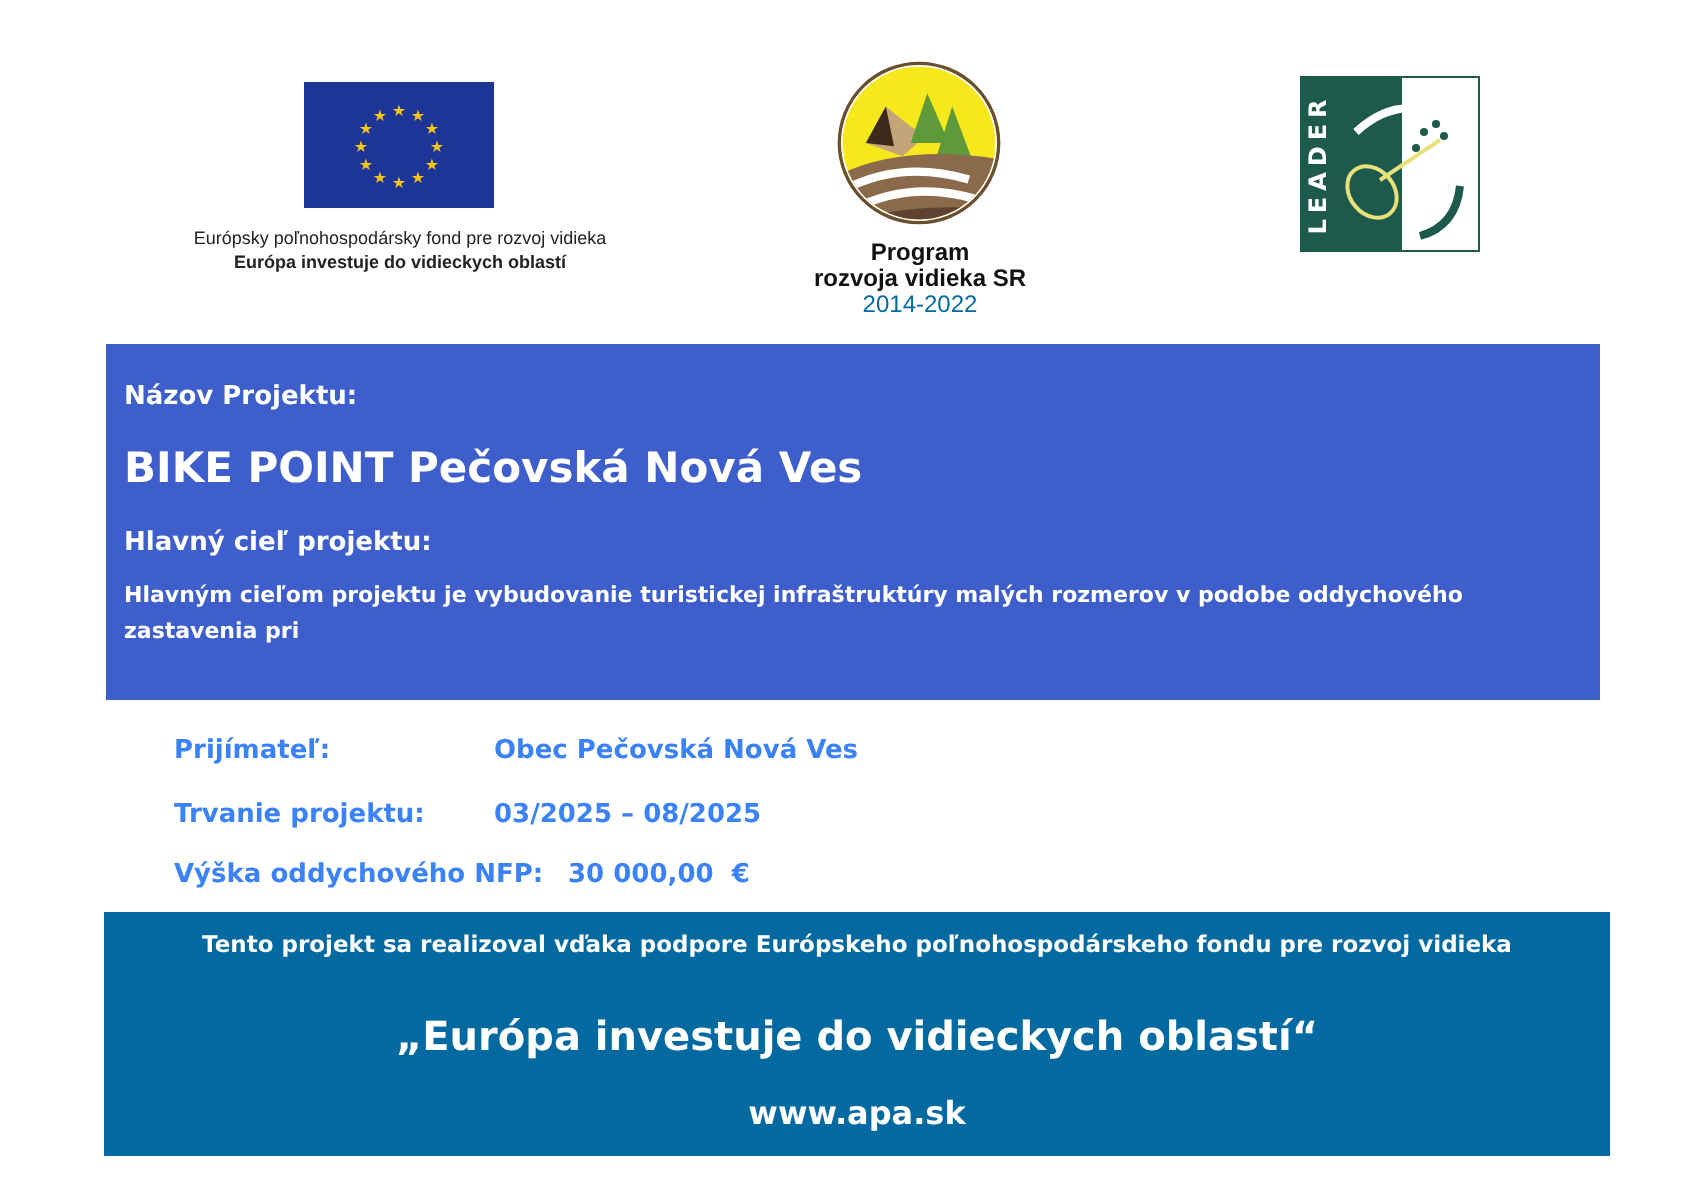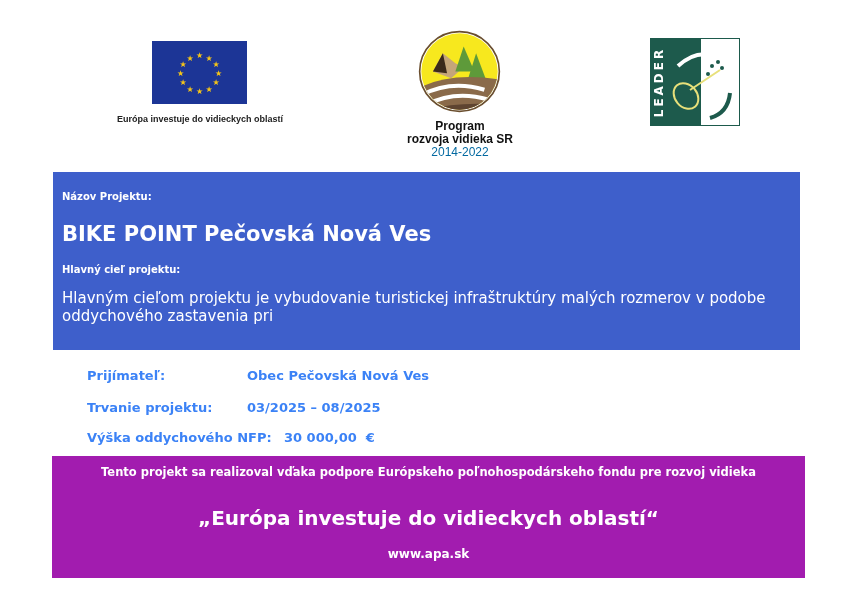--- a/index.html
+++ b/index.html
@@ -7,25 +7,25 @@
   .abs { position:absolute; }
   .eu-flag { left:152px; top:41px; width:95px; height:63px; background:#1c3596; }
   .eu-flag svg { width:100%; height:100%; display:block; }
   .eu-caption { left:60px; top:113px; width:280px; text-align:center; font-size:9px; color:#222; line-height:12px; }
   .eu-caption .b { font-weight:bold; }
   .prv-logo { left:418px; top:30px; width:83px; height:83px; }
   .prv-caption { left:380px; top:120px; width:160px; text-align:center; font-size:12px; line-height:13px; color:#111; font-weight:bold; }
   .prv-caption .yr { font-weight:normal; color:#0369a1; }
   .leader { left:650px; top:38px; width:90px; height:88px; }
   .panel-top { left:53px; top:172px; width:747px; height:178px; background:#3e5fcb; color:#fff; font-family:"DejaVu Sans", sans-serif; }
-  .lbl { font-size:10px; font-weight:bold; }
+  .lbl { font-size:13px; font-weight:bold; }
   .title { font-size:21px; font-weight:bold; }
-  .desc { font-size:15px; font-weight:normal; line-height:18px; }
+  .desc { font-size:11px; font-weight:bold; line-height:18px; }
   .info { font-family:"DejaVu Sans", sans-serif; font-size:13px; font-weight:bold; color:#3b82f6; }
-  .panel-bot { left:52px; top:456px; width:753px; height:122px; background:#a21caf; color:#fff; font-family:"DejaVu Sans", sans-serif; text-align:center; }
+  .panel-bot { left:52px; top:456px; width:753px; height:122px; background:#0369a1; color:#fff; font-family:"DejaVu Sans", sans-serif; text-align:center; }
 </style>
 </head>
 <body>
 
 <div class="abs eu-flag">
   <svg viewBox="0 0 95 63">
     <rect width="95" height="63" fill="#1c3596"></rect>
     <g fill="#f5c518" font-size="8" text-anchor="middle" font-family="DejaVu Sans, sans-serif">
       <text x="47.5" y="17">★</text>
       <text x="57" y="19.5">★</text>
@@ -36,20 +36,21 @@
       <text x="47.5" y="53">★</text>
       <text x="38" y="50.5">★</text>
       <text x="31" y="44">★</text>
       <text x="28.5" y="35">★</text>
       <text x="31" y="26">★</text>
       <text x="38" y="19.5">★</text>
     </g>
   </svg>
 </div>
 <div class="abs eu-caption">
+  <div>Európsky poľnohospodársky fond pre rozvoj vidieka</div>
   <div class="b">Európa investuje do vidieckych oblastí</div>
 </div>
 
 <div class="abs prv-logo">
   <svg viewBox="0 0 100 100" width="83" height="83">
     <defs>
         <clipPath id="c">
           <circle cx="50" cy="50" r="46"></circle>
         </clipPath>
       </defs>
@@ -102,14 +103,14 @@
 <div class="abs info" style="left:87px; top:368px;">Prijímateľ:</div>
 <div class="abs info" style="left:247px; top:368px;">Obec Pečovská Nová Ves</div>
 <div class="abs info" style="left:87px; top:400px;">Trvanie projektu:</div>
 <div class="abs info" style="left:247px; top:400px;">03/2025 – 08/2025</div>
 <div class="abs info" style="left:87px; top:430px;">Výška oddychového NFP:</div>
 <div class="abs info" style="left:284px; top:430px; white-space:pre;">30 000,00  €</div>
 
 <div class="abs panel-bot">
   <div class="abs" style="left:0; right:0; top:9px; font-size:11.5px; font-weight:bold;">Tento projekt sa realizoval vďaka podpore Európskeho poľnohospodárskeho fondu pre rozvoj vidieka</div>
   <div class="abs" style="left:0; right:0; top:50px; font-size:20px; font-weight:bold;">„Európa investuje do vidieckych oblastí“</div>
-  <div class="abs" style="left:0; right:0; top:91px; font-size:12px; font-weight:bold;">www.apa.sk</div>
+  <div class="abs" style="left:0; right:0; top:91px; font-size:16px; font-weight:bold;">www.apa.sk</div>
 </div>
 
 </body></html>

